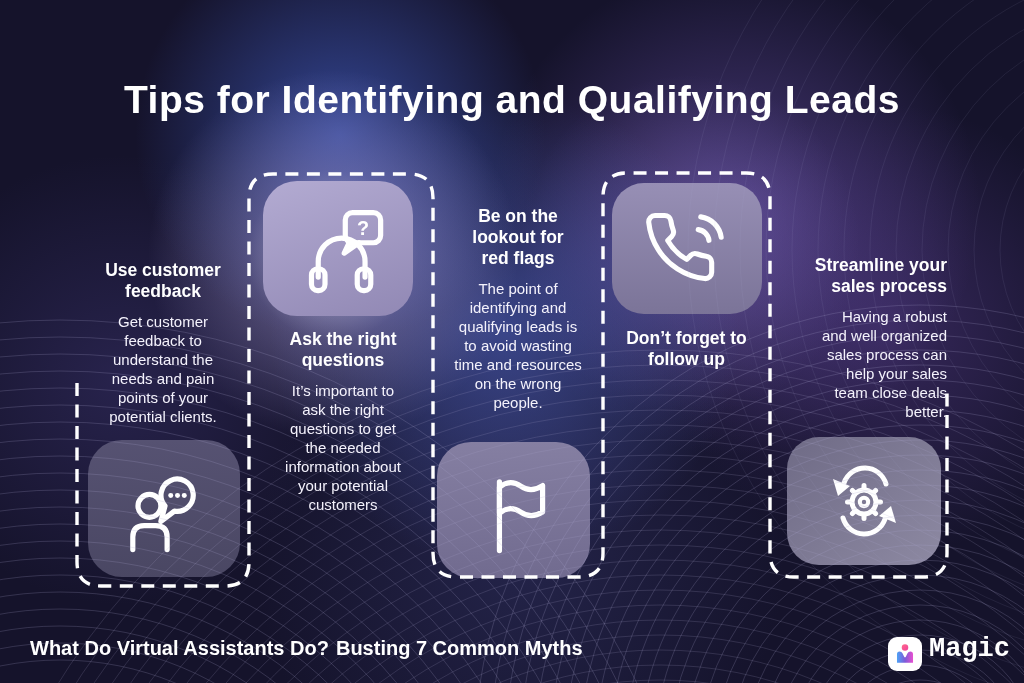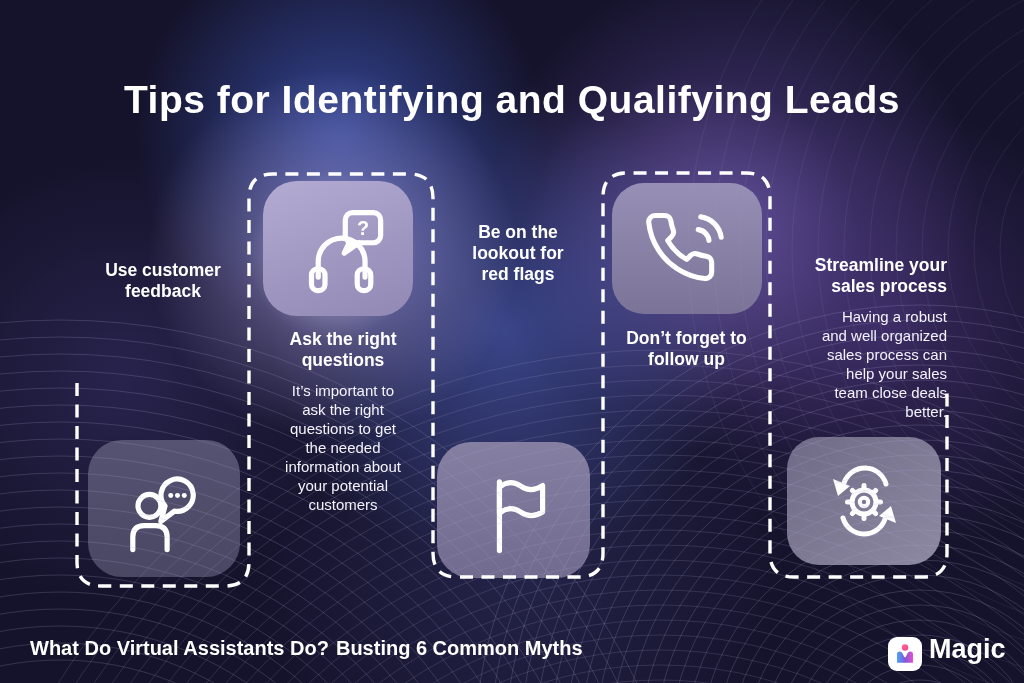--- a/index.html
+++ b/index.html
@@ -32,35 +32,35 @@
     white-space:pre-line;color:#f4f2fc;
   }
   .iconbox{position:absolute;display:flex;align-items:center;justify-content:center;}
   .iconbox svg{display:block;}
   #col1{left:77px;top:260px;width:172px;}
   #box1{left:88px;top:440px;width:152px;height:137px;border-radius:34px;
         background:linear-gradient(180deg,#565272,#4a4763);}
   #col2{left:253px;top:329px;width:180px;}
   #box2{left:263px;top:181px;width:150px;height:135px;border-radius:34px;
         background:linear-gradient(160deg,#b3abd2,#9188b4);}
-  #col3{left:433px;top:222px;width:170px;}
+  #col3{left:433px;top:206px;width:170px;}
   #box3{left:437px;top:442px;width:153px;height:136px;border-radius:34px;
         background:linear-gradient(180deg,#857fa2,#716b8f);}
   #col4{left:603px;top:328px;width:167px;}
   #box4{left:612px;top:183px;width:150px;height:131px;border-radius:32px;
         background:linear-gradient(180deg,#978fb5,#7b7498);}
   #col5{left:770px;top:255px;width:177px;text-align:right;}
   #box5{left:787px;top:437px;width:154px;height:128px;border-radius:32px;
         background:linear-gradient(135deg,#6f6b86,#8d89a2);}
   #footer-text{position:absolute;left:30px;top:637px;font-size:20px;z-index:3;}
   #footer-text .q{font-weight:700;}
   #footer-text .h{font-weight:700;margin-left:7px;}
   #logo{position:absolute;left:888px;top:637px;width:34px;height:34px;border-radius:9px;
         background:#fff;z-index:3;display:flex;align-items:center;justify-content:center;}
-  #brand{position:absolute;left:929px;top:634px;font-size:27px;font-weight:700;z-index:3;}
+  #brand{position:absolute;left:929px;top:634px;font-size:27px;font-weight:700;z-index:3;font-family:Liberation Mono, monospace;}
   .ic{stroke:#fff;fill:none;stroke-width:5;stroke-linecap:round;stroke-linejoin:round;}
   .icthin{stroke:#fff;fill:none;stroke-width:4;stroke-linecap:round;}
 </style>
 </head>
 <body>
 
 <svg class="layer" style="z-index:1" viewBox="0 0 1024 683">
   <g fill="none" stroke="#aaa6cc" stroke-opacity="0.22" stroke-width="1">
       <circle cx="60" cy="960" r="300"></circle>
       <circle cx="60" cy="960" r="317"></circle>
@@ -159,20 +159,26 @@
            L 409 174 Q 433 174 433 198 L 433 553 Q 433 577 457 577 L 579 577 Q 603 577 603 553 L 603 197
            Q 603 173 627 173 L 746 173 Q 770 173 770 197 L 770 553 Q 770 577 794 577 L 923 577
            Q 947 577 947 553 L 947 388" fill="none" stroke="#ffffff" stroke-width="3.4" stroke-dasharray="13 8.5"></path>
 </svg>
 
 <h1 id="title">Tips for Identifying and Qualifying Leads</h1>
 
 <section class="tip" id="col1">
   <h2>Use customer
 feedback</h2>
+  <p>Get customer
+feedback to
+understand the
+needs and pain
+points of your
+potential clients.</p>
 </section>
 <div class="iconbox" id="box1">
   <svg width="104" height="94" viewBox="0 0 100 90">
     <circle class="ic" cx="36" cy="42" r="11"></circle>
     <path class="ic" d="M20 84 V72 Q20 61 31 61 H42 Q53 61 53 72 V84"></path>
     <path class="ic" d="M47 57 L51 42 A15.5 15.5 0 1 1 60 47 Z"></path>
     <circle cx="56.5" cy="32" r="2.4" fill="#fff"></circle>
     <circle cx="63" cy="32" r="2.4" fill="#fff"></circle>
     <circle cx="69.5" cy="32" r="2.4" fill="#fff"></circle>
   </svg>
@@ -197,20 +203,27 @@
 the needed
 information about
 your potential
 customers</p>
 </section>
 
 <section class="tip" id="col3">
   <h2>Be on the
 lookout for
 red flags</h2>
+  <p>The point of
+identifying and
+qualifying leads is
+to avoid wasting
+time and resources
+on the wrong
+people.</p>
 </section>
 <div class="iconbox" id="box3">
   <svg width="104" height="94" viewBox="0 0 100 90">
     <path class="ic" d="M36 84 V18"></path>
     <path class="ic" d="M36 23 C43 17.5 50 17.5 56.5 22 C63 26.5 70 26.5 77.5 21.5 L77.5 47
                         C70 51.5 63 51.5 56.5 47 C50 42.5 43 42.5 36 48 Z"></path>
   </svg>
 </div>
 
 <div class="iconbox" id="box4">
@@ -246,21 +259,21 @@
     <path class="ic" d="M62.5 46 L66.5 46 M58.8 54.8 L61.6 57.6 M50 58.5 L50 62.5 M41.2 54.8 L38.4 57.6
                         M37.5 46 L33.5 46 M41.2 37.2 L38.4 34.4 M50 33.5 L50 29.5 M58.8 37.2 L61.6 34.4"></path>
     <path class="ic" d="M72 28 A22 22 0 0 0 30 27"></path>
     <polygon points="24,40 19,23 36,30" fill="#fff"></polygon>
     <path class="ic" d="M29 62 A22 22 0 0 0 71 63"></path>
     <polygon points="77,50 82,67 65,60" fill="#fff"></polygon>
   </svg>
 </div>
 
 <div id="footer-text">
-  <span class="q">What Do Virtual Assistants Do?</span><span class="h">Busting 6 Common Myths</span>
+  <span class="q">What Do Virtual Assistants Do?</span><span class="h">Busting 7 Common Myths</span>
 </div>
 <div id="logo">
   <svg width="26" height="26" viewBox="0 0 24 24">
     <defs>
       <linearGradient id="mgrad" x1="0" y1="0" x2="1" y2="0">
         <stop offset="0" stop-color="#4da3f5"></stop>
           <stop offset="0.5" stop-color="#7c5bd8"></stop>
           <stop offset="1" stop-color="#e84fd0"></stop>
       </linearGradient>
       <linearGradient id="dotgrad" x1="0" y1="0" x2="1" y2="1">

